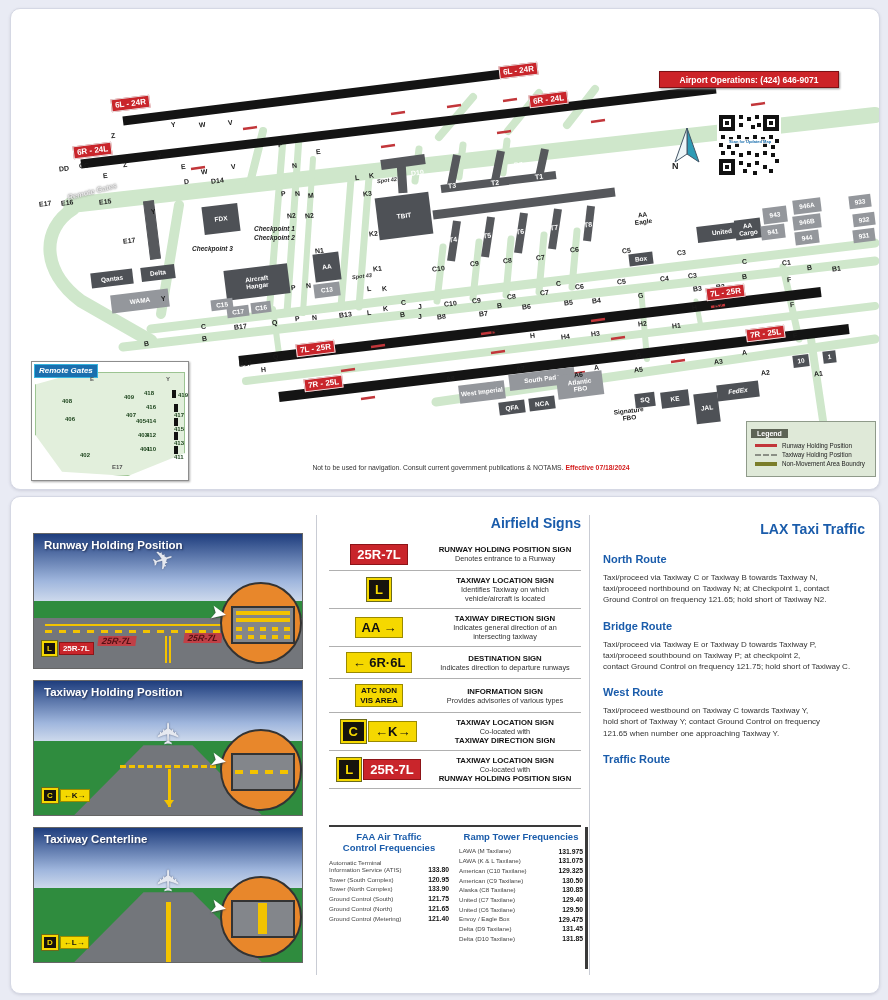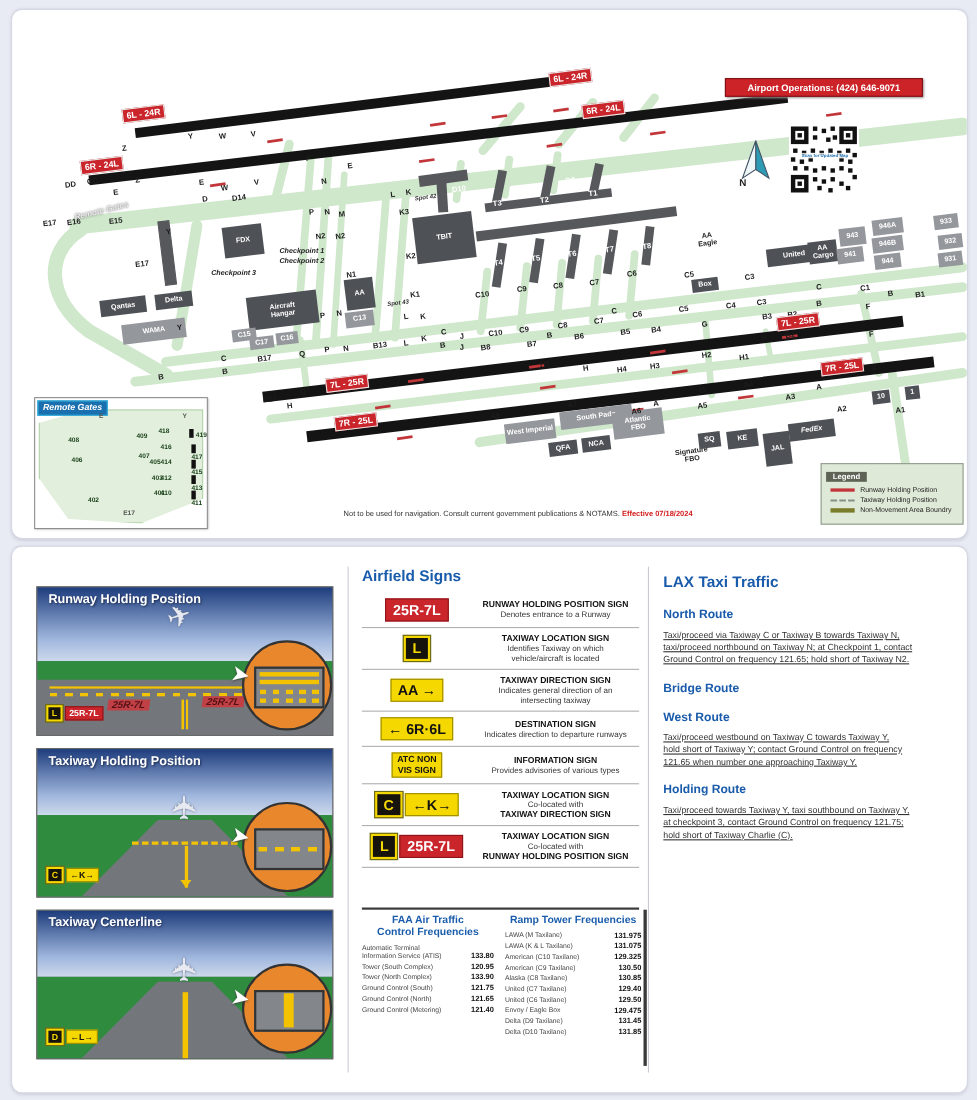--- a/index.html
+++ b/index.html
@@ -100,21 +100,21 @@
   
   .sign{display:inline-block;font-weight:bold;text-align:center;padding:2px 6px;margin:0 1px;white-space:pre-line;}
   .sign.red{background:#c9252b;color:#fff;border:1px solid #8d1418;}
   .sign.black{background:#16130d;color:#f5d800;border:2px solid #f5d800;box-shadow:0 0 0 1px #6b6b1a;}
   .sign.yellow{background:#f5d800;color:#111;border:1px solid #9a8a00;}
   .sign.big{font-size:13px;}
   .sign.sm{font-size:8px;line-height:1.15;padding:1px 4px;}
 
   
   .signs-col{position:absolute;left:318px;top:18px;width:252px;}
-  .col-title{color:#1a5cab;font-weight:bold;font-size:14px;text-align:left;margin-bottom:8px;}
+  .col-title{color:#1a5cab;font-weight:bold;font-size:14px;text-align:right;margin-bottom:8px;}
   .srow{display:flex;align-items:center;border-bottom:1px solid #b0b0b0;padding:5px 0;}
   .scell{width:100px;display:flex;justify-content:center;align-items:center;}
   .stext{flex:1;text-align:center;}
   .stext .h,.stext .h2{font-weight:bold;font-size:7.8px;color:#111;}
   .stext .d{font-size:7.3px;color:#333;white-space:pre-line;line-height:1.25;}
   .h2:empty{display:none;}
 
   
   .freq-wrap{position:absolute;left:318px;top:334px;width:254px;display:flex;}
   .faa{width:120px;}
@@ -122,21 +122,21 @@
   .freq-title{color:#1a5cab;font-weight:bold;font-size:9.5px;text-align:center;line-height:1.2;margin-bottom:5px;}
   .frow{display:flex;justify-content:space-between;align-items:flex-end;margin:2.6px 0;}
   .flabel{font-size:6.2px;color:#444;white-space:pre-line;line-height:1.15;}
   .fval{font-weight:bold;font-size:6.8px;color:#111;margin-left:4px;}
 
   
   .routes-col{position:absolute;left:592px;top:24px;width:262px;}
   .routes-col .col-title{font-size:14px;margin-bottom:16px;}
   .route{margin-bottom:14px;}
   .route .rname{color:#1a5cab;font-weight:bold;font-size:11px;margin-bottom:7px;}
-  .route .rtext{font-size:8px;color:#333;line-height:1.4;white-space:pre-line;text-decoration:underline;}
+  .route .rtext{font-size:8px;color:#333;line-height:1.4;white-space:pre-line;}
 </style>
 </head>
 <body>
 
 <div class="card" id="map-card">
   <div class="map-area">
 
     <svg class="map-svg" width="868" height="480" viewBox="0 0 868 480">
 
       <g stroke="#cfe7cb" stroke-linecap="round" fill="none">
@@ -636,21 +636,21 @@
           <div class="stext">
             <div class="h">DESTINATION SIGN</div>
             <div class="d">Indicates direction to departure runways</div>
 
           </div>
         </div>
 
         <div class="srow">
           <div class="scell">
             <span class="sign yellow sm">ATC NON
-VIS SIGN</span>
+VIS AREA</span>
           </div>
           <div class="stext">
             <div class="h">INFORMATION SIGN</div>
             <div class="d">Provides advisories of various types</div>
 
           </div>
         </div>
 
         <div class="srow">
           <div class="scell">
@@ -781,30 +781,30 @@
 
         <div class="route">
           <div class="rname">North Route</div>
           <div class="rtext">Taxi/proceed via Taxiway C or Taxiway B towards Taxiway N,
 taxi/proceed northbound on Taxiway N; at Checkpoint 1, contact
 Ground Control on frequency 121.65; hold short of Taxiway N2.</div>
         </div>
 
         <div class="route">
           <div class="rname">Bridge Route</div>
+          <div class="rtext">Taxi/proceed via Taxiway E or Taxiway D towards Taxiway P,
+taxi/proceed southbound on Taxiway P; at checkpoint 2,
+contact Ground Control on frequency 121.75; hold short of Taxiway C.</div>
         </div>
 
         <div class="route">
           <div class="rname">West Route</div>
           <div class="rtext">Taxi/proceed westbound on Taxiway C towards Taxiway Y,
 hold short of Taxiway Y; contact Ground Control on frequency
 121.65 when number one approaching Taxiway Y.</div>
         </div>
 
         <div class="route">
-          <div class="rname">Holding Route</div>
-          <div class="rtext">Taxi/proceed towards Taxiway Y, taxi southbound on Taxiway Y,
-at checkpoint 3, contact Ground Control on frequency 121.75;
-hold short of Taxiway Charlie (C).</div>
+          <div class="rname">Traffic Route</div>
         </div>
       </div>
   </div>
 </div>
 
 </body></html>

